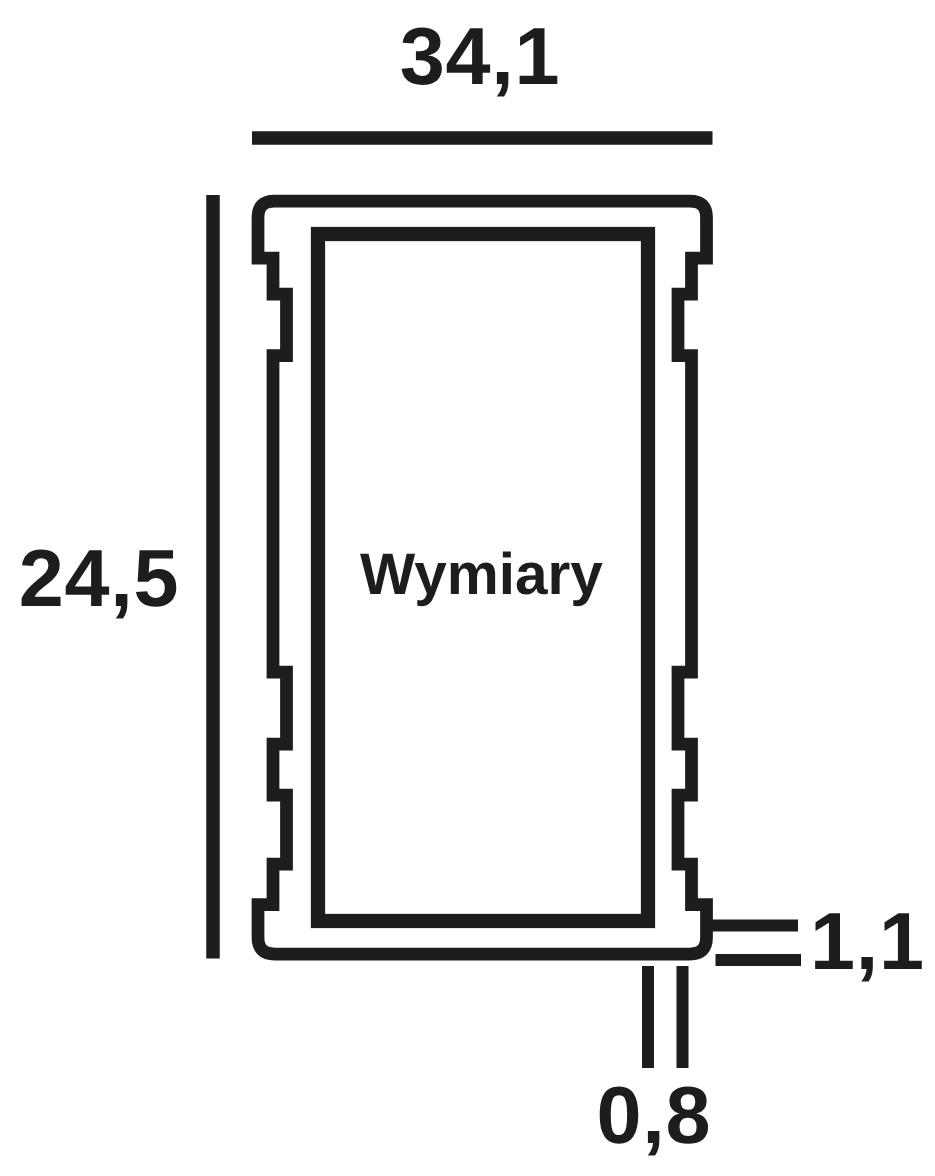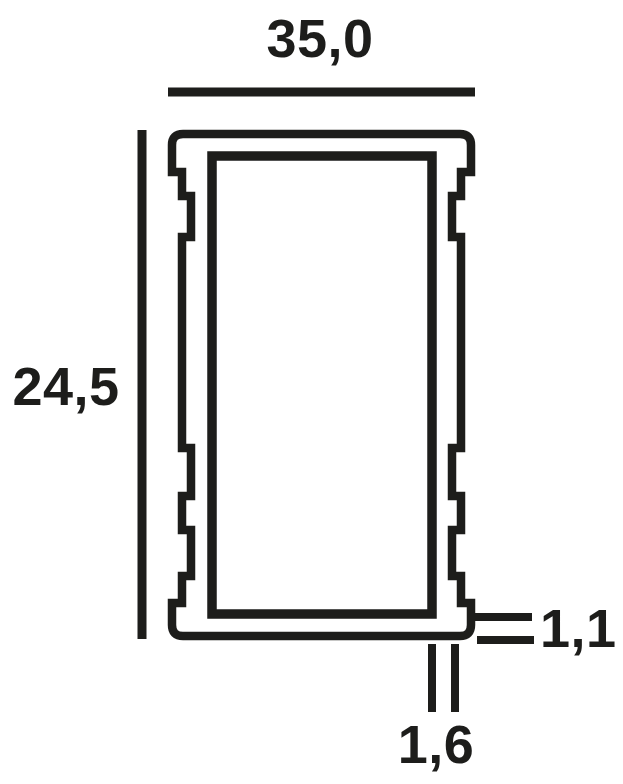--- a/index.html
+++ b/index.html
@@ -82,22 +82,23 @@
 
     <line x1="142" y1="130" x2="142" y2="639" stroke-width="9" stroke="#1d1d1b"></line>
 
     <line x1="473" y1="617" x2="532" y2="617" stroke-width="8" stroke="#1d1d1b"></line>
     <line x1="477" y1="640" x2="534" y2="640" stroke-width="8" stroke="#1d1d1b"></line>
 
     <line x1="432" y1="644" x2="432" y2="712" stroke-width="8" stroke="#1d1d1b"></line>
     <line x1="455" y1="644" x2="455" y2="712" stroke-width="8" stroke="#1d1d1b"></line>
   </svg>
 
-  <div class="dim-label center-h" style="left:320px; top:11px;">35,0</div>
+  <div class="dim-label center-h" style="left:320px; top:11px;">34,1</div>
 
   <div class="dim-label center-h" style="left:66px; top:359px;">24,5</div>
 
+  <div class="name-label" style="left:321px; top:364px;">Wymiary</div>
 
   <div class="dim-label" style="left:540px; top:601px;">1,1</div>
 
-  <div class="dim-label center-h" style="left:436px; top:717px;">1,6</div>
+  <div class="dim-label center-h" style="left:436px; top:717px;">0,8</div>
 
 </div>
 
 </body></html>

